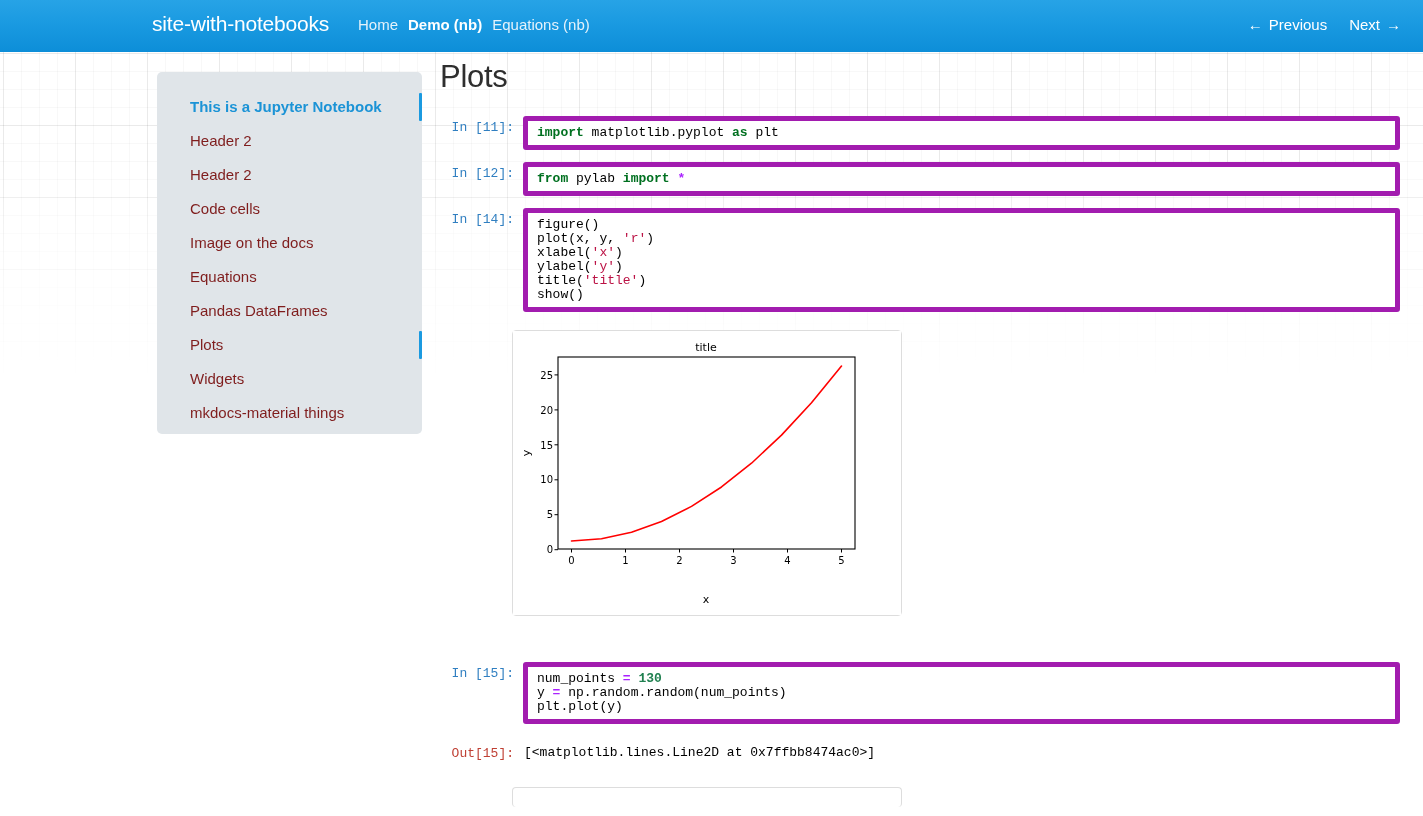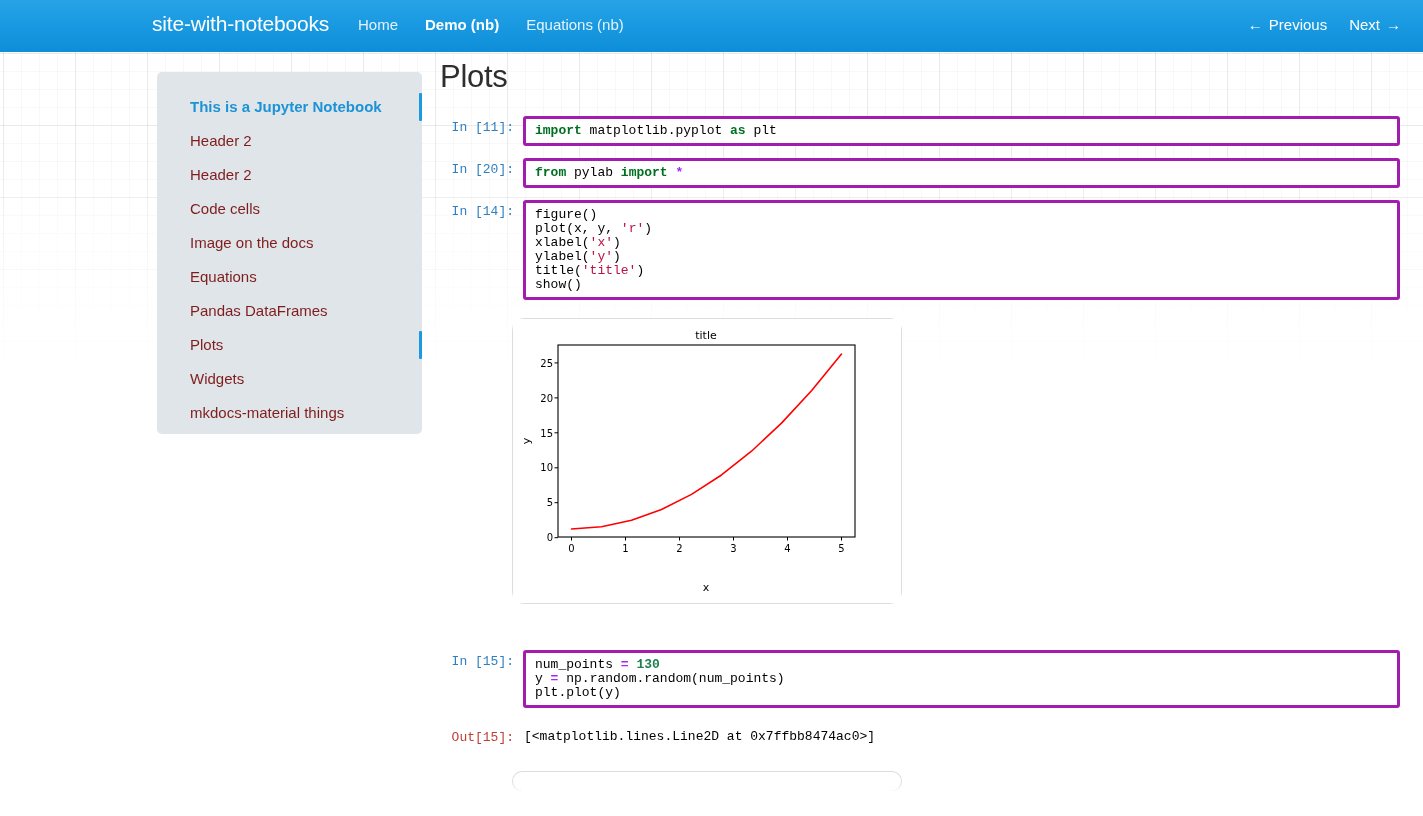--- a/index.html
+++ b/index.html
@@ -46,21 +46,21 @@
     left: 152px; top: 12px;
     font-size: 21px;
     color: #ffffff;
     letter-spacing: -0.2px;
     white-space: nowrap;
   }
   .navlinks {
     position: absolute;
     left: 358px; top: 16px;
     display: flex;
-    gap: 27px;
+    gap: 10px;
     align-items: baseline;
   }
   .navlink {
     font-size: 15px;
     color: #e4f2fb;
     text-decoration: none;
     white-space: nowrap;
     cursor: pointer;
   }
   .navlink.active { color: #ffffff; font-weight: bold; }
@@ -142,21 +142,21 @@
     font-family: Liberation Mono, monospace;
     font-size: 13px;
     line-height: 14px;
     white-space: pre;
   }
   .prompt.in  { color: #307fc1; }
   .prompt.out { color: #bf3f33; text-align: right; }
   .code-box {
     flex: 1 1 auto;
     background: #ffffff;
-    border: 3px solid #a21caf;
+    border: 5px solid #a21caf;
     border-radius: 3px;
     padding: 5px 9px;
     font-family: "Liberation Mono", monospace;
     font-size: 13px;
     line-height: 14px;
     white-space: pre;
     color: #000000;
     overflow: hidden;
   }
   .out-text {
@@ -176,21 +176,21 @@
 
   
   .fig-wrap {
     margin: 18px 0 0 72px;
     display: block;
   }
   .fig-box {
     width: 390px;
     background: #ffffff;
     border: 1px solid #dddddd;
-    border-radius: 12px;
+    border-radius: 4px;
     padding: 0;
     box-sizing: border-box;
   }
   .fig-box.clipped { border-bottom: none; }
   svg.mplfig { display: block; }
 
   .spacer-lg { height: 46px; }
 </style>
 </head>
 <body>
@@ -268,21 +268,21 @@
 <div id="main">
 
   <h1 id="page-title">Plots</h1>
 
   <div class="nb-cell">
     <div class="prompt in">In [11]:</div>
     <div class="code-box"><span class="k">import</span> matplotlib.pyplot <span class="k">as</span> plt</div>
   </div>
 
   <div class="nb-cell">
-    <div class="prompt in">In [20]:</div>
+    <div class="prompt in">In [12]:</div>
     <div class="code-box"><span class="k">from</span> pylab <span class="k">import</span> <span class="op">*</span></div>
   </div>
 
 
   <div class="nb-cell">
     <div class="prompt in">In [14]:</div>
     <div class="code-box">figure()
 plot(x, y, <span class="s">'r'</span>)
 xlabel(<span class="s">'x'</span>)
 ylabel(<span class="s">'y'</span>)

